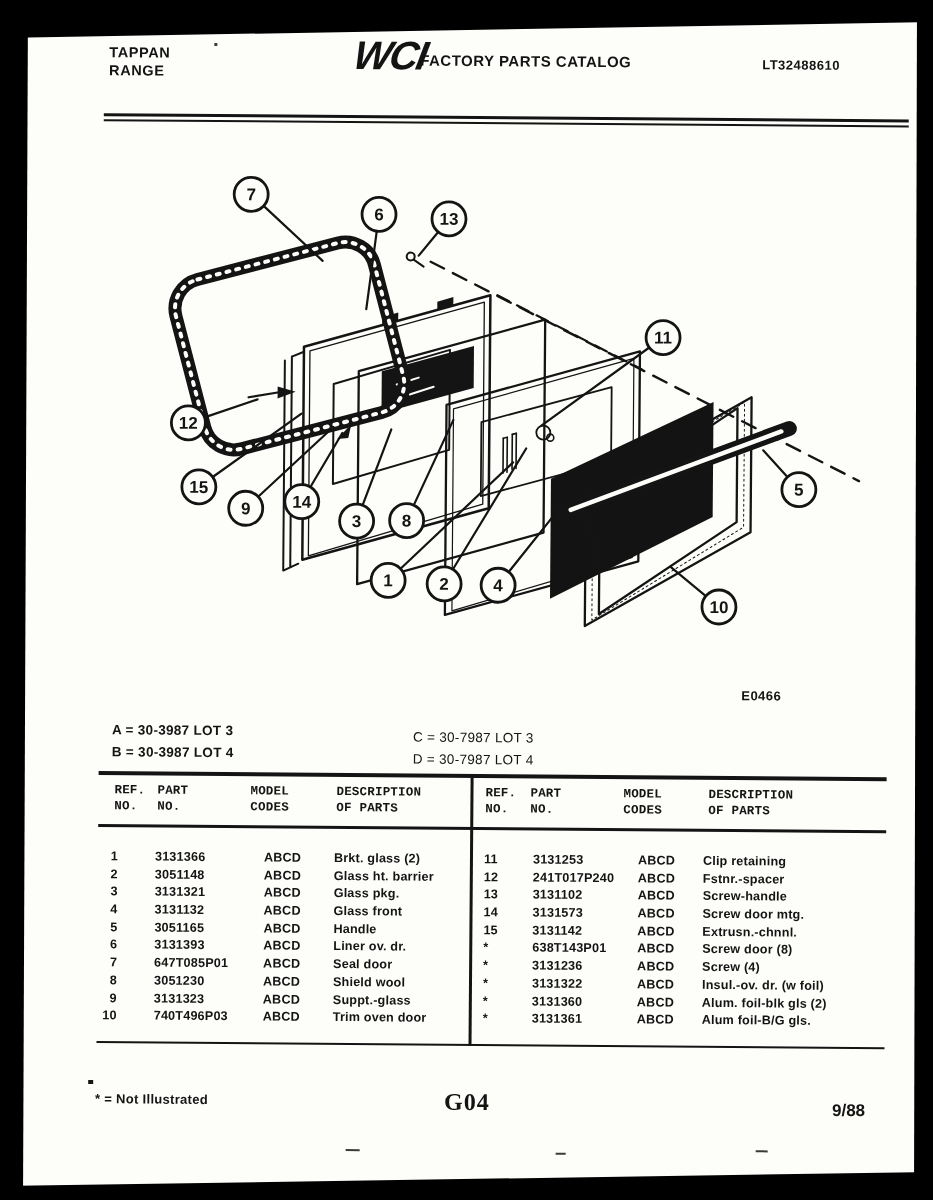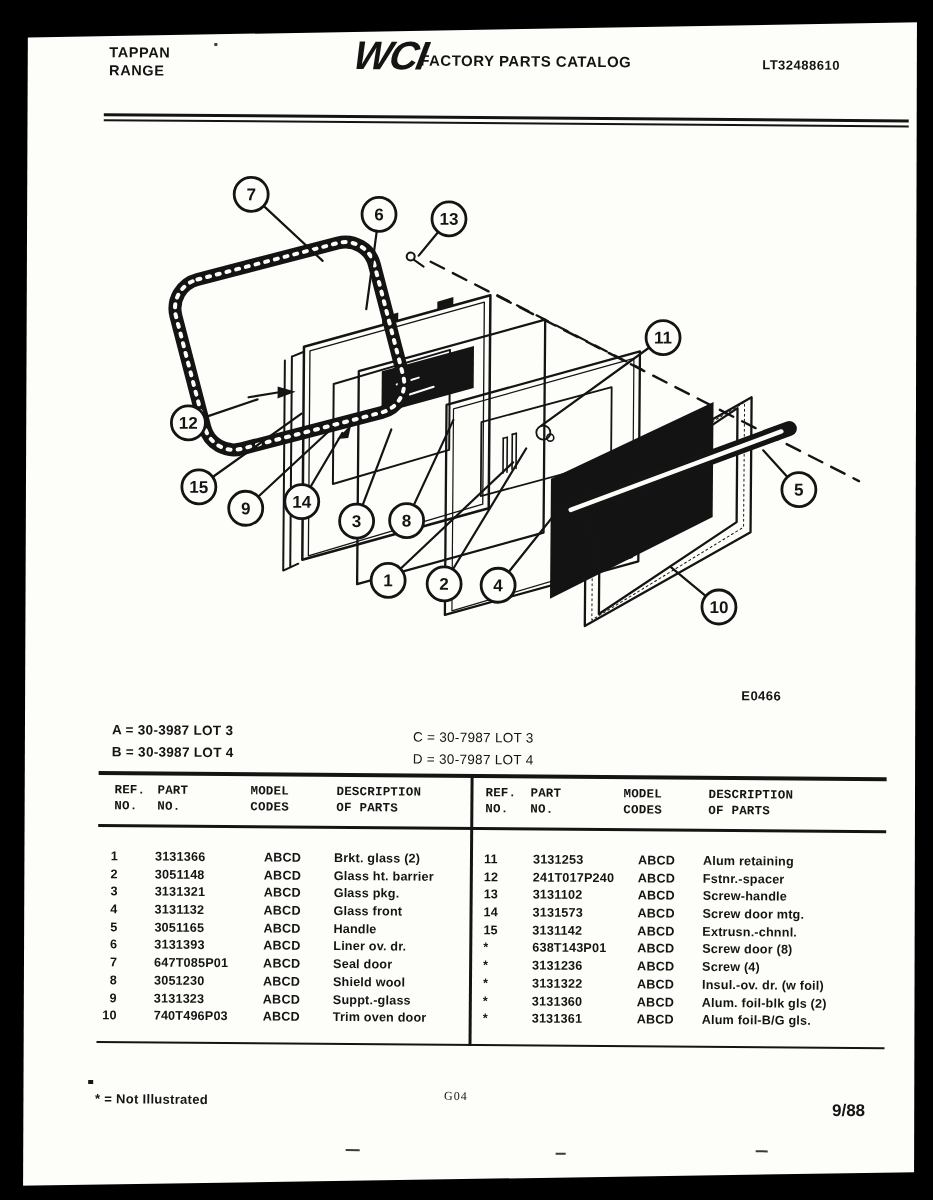--- a/index.html
+++ b/index.html
@@ -36,21 +36,21 @@
   #half-left .c-part{left:57px;}
   #half-left .c-codes{left:166px;}
   #half-left .c-desc{left:236px;}
   #half-right .c-ref{left:13px;}
   #half-right .c-part{left:62px;}
   #half-right .c-codes{left:167px;}
   #half-right .c-desc{left:232px;}
   
   #footnote-square{left:92px;top:1083px;width:5px;height:4px;background:#141414;}
   #footnote{left:99px;top:1094px;font-size:13px;font-weight:700;letter-spacing:.3px;}
-  #page-code{left:448px;top:1089px;font-size:12px;font-weight:400;font-family:"Liberation Serif",serif;letter-spacing:1px;}
+  #page-code{left:448px;top:1089px;font-size:24px;font-weight:700;font-family:"Liberation Serif",serif;letter-spacing:1px;}
   #issue-date{left:836px;top:1098px;font-size:17px;font-weight:700;}
   .speck{position:absolute;background:#3a3a3a;}
 </style>
 </head>
 <body>
 
 <div id="scan">
   <div class="band" id="band-top"></div>
   <div class="band" id="band-bottom"></div>
   <div class="band" id="band-left"></div>
@@ -325,21 +325,21 @@
           <span class="c-part">740T496P03</span>
           <span class="c-codes">ABCD</span>
           <span class="c-desc">Trim oven door</span>
         </div>
       </div>
     <div class="half" id="half-right">
         <div class="t-row">
           <span class="c-ref">11</span>
           <span class="c-part">3131253</span>
           <span class="c-codes">ABCD</span>
-          <span class="c-desc">Alum retaining</span>
+          <span class="c-desc">Clip retaining</span>
         </div>
         <div class="t-row">
           <span class="c-ref">12</span>
           <span class="c-part">241T017P240</span>
           <span class="c-codes">ABCD</span>
           <span class="c-desc">Fstnr.-spacer</span>
         </div>
         <div class="t-row">
           <span class="c-ref">13</span>
           <span class="c-part">3131102</span>

